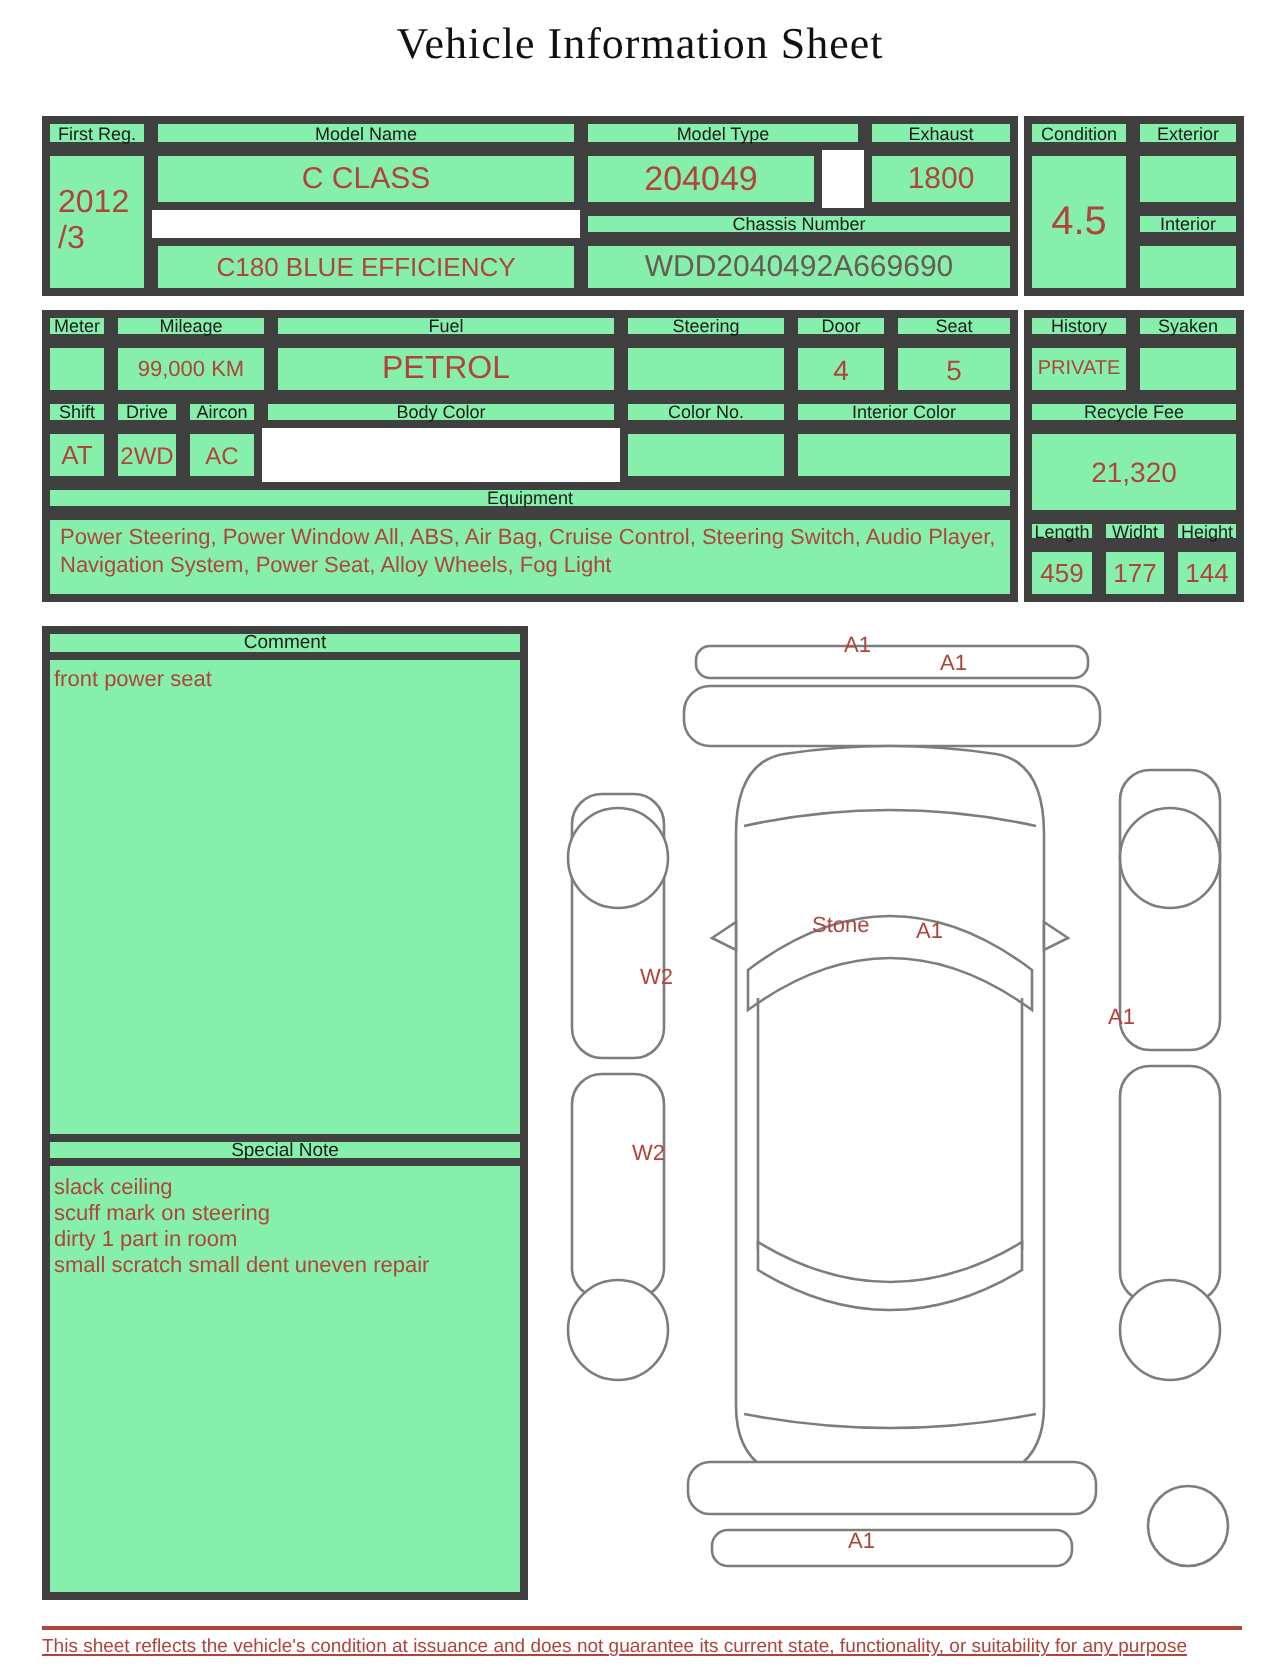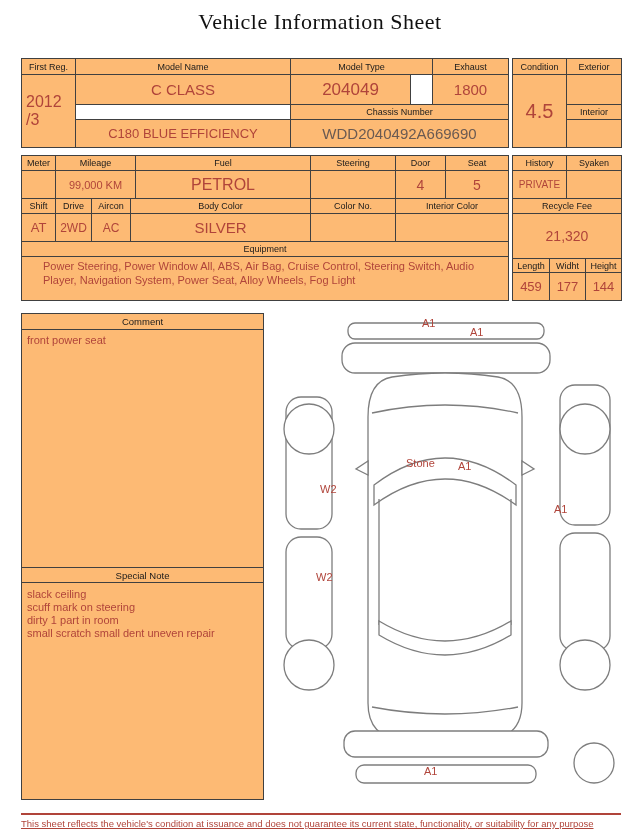--- a/index.html
+++ b/index.html
@@ -1,26 +1,26 @@
 <!DOCTYPE html>
 <html><head>
 <meta charset="utf-8">
 <style>
   html,body{margin:0;padding:0;background:#fff;}
   #sheet{position:relative;width:640px;height:835px;background:#fff;font-family:"Liberation Sans",sans-serif;overflow:hidden;}
-  .cell{position:absolute;box-sizing:border-box;border:1px solid #404040;display:flex;align-items:center;justify-content:center;background:#fdba74;}
+  .cell{position:absolute;box-sizing:border-box;border:4px solid #404040;display:flex;align-items:center;justify-content:center;background:#86efac;}
   .lbl{font-size:9px;color:#1a1a1a;}
   .val{color:#b0443a;}
   .valc{color:#6a5a52;text-align:center;}
   .left{justify-content:flex-start;}
   .pre{white-space:pre-line;line-height:1.15;}
   .title{position:absolute;left:0;top:9px;width:100%;text-align:center;font-family:"Liberation Serif",serif;font-size:22px;letter-spacing:.5px;color:#111;}
   .freetext{position:absolute;color:#b0443a;font-size:11px;line-height:13px;}
   .dlabel{position:absolute;color:#b0443a;font-size:11px;}
-  .equip{align-items:flex-start;justify-content:flex-start;text-align:left;padding:2px 21px;font-size:11px;line-height:14px;color:#b0443a;}
+  .equip{align-items:flex-start;justify-content:flex-start;text-align:left;padding:2px 5px;font-size:11px;line-height:14px;color:#b0443a;}
   .footline{position:absolute;left:21px;top:813px;width:600px;height:2px;background:#b0443a;}
   .foot{position:absolute;left:21px;top:818px;width:606px;font-size:9.5px;color:#b0443a;text-decoration:underline;}
   svg{position:absolute;left:0;top:0;}
 </style>
 </head>
 <body>
 
 <div id="sheet">
 
   <div class="title">Vehicle Information Sheet</div>
@@ -69,21 +69,20 @@
   <div class="cell lbl" style="left:21px;top:198px;width:35px;height:16px">Shift</div>
   <div class="cell lbl" style="left:55px;top:198px;width:37px;height:16px">Drive</div>
   <div class="cell lbl" style="left:91px;top:198px;width:40px;height:16px">Aircon</div>
   <div class="cell lbl" style="left:130px;top:198px;width:181px;height:16px">Body Color</div>
   <div class="cell lbl" style="left:310px;top:198px;width:86px;height:16px">Color No.</div>
   <div class="cell lbl" style="left:395px;top:198px;width:114px;height:16px">Interior Color</div>
 
   <div class="cell val" style="left:21px;top:213px;width:35px;height:29px;font-size:13px">AT</div>
   <div class="cell val" style="left:55px;top:213px;width:37px;height:29px;font-size:12px">2WD</div>
   <div class="cell val" style="left:91px;top:213px;width:40px;height:29px;font-size:12px">AC</div>
-  <div class="cell val" style="left:130px;top:213px;width:181px;height:29px;font-size:15px">SILVER</div>
   <div class="cell" style="left:310px;top:213px;width:86px;height:29px"></div>
   <div class="cell" style="left:395px;top:213px;width:114px;height:29px"></div>
 
   <div class="cell lbl" style="left:512px;top:198px;width:110px;height:16px">Recycle Fee</div>
   <div class="cell val" style="left:512px;top:213px;width:110px;height:46px;font-size:14px">21,320</div>
 
   <div class="cell lbl" style="left:21px;top:241px;width:488px;height:16px">Equipment</div>
   <div class="cell equip" style="left:21px;top:256px;width:488px;height:45px">Power Steering, Power Window  All, ABS, Air Bag, Cruise Control, Steering Switch, Audio Player, Navigation System, Power Seat, Alloy Wheels, Fog Light</div>
 
   <div class="cell lbl" style="left:512px;top:258px;width:38px;height:15px">Length</div>

